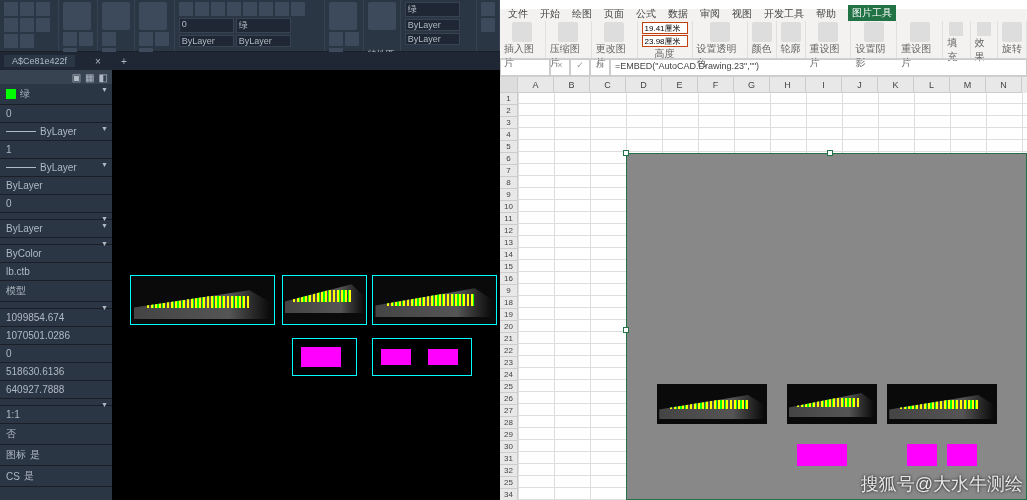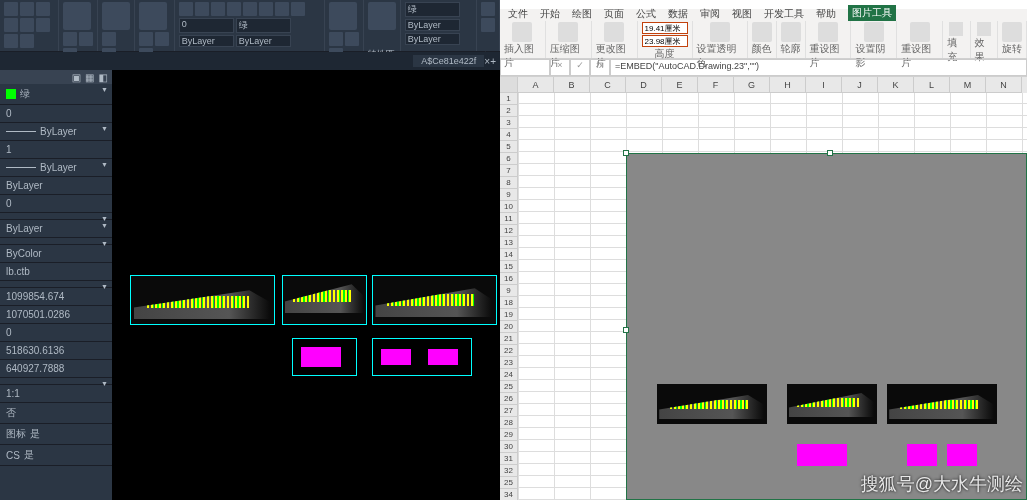--- a/index.html
+++ b/index.html
@@ -10,21 +10,21 @@
 
 .cad-ribbon{height:52px;background:#2b3644;display:flex;border-bottom:1px solid #1a1e27;}
 .rib-grp{display:flex;flex-direction:column;align-items:center;padding:2px 4px;border-right:1px solid #384352;}
 .rib-icons{display:flex;flex-wrap:wrap;gap:2px;}
 .rib-ic{width:14px;height:14px;background:#3d4a5c;border-radius:1px;}
 .rib-big{width:28px;height:28px;background:#3d4a5c;border-radius:2px;}
 .rib-lbl{color:#b0bac5;font-size:9px;margin-top:18px;}
 .rib-dd{color:#b0bac5;font-size:9px;background:#1e2733;border:1px solid #384352;padding:0 2px;width:55px;}
 
 
-.cad-tabs{height:18px;background:#1e2733;display:flex;align-items:center;padding:0 4px;gap:0;justify-content:flex-end;}
+.cad-tabs{height:18px;background:#1e2733;display:flex;align-items:center;padding:0 4px;gap:20px;}
 .cad-tab{background:#2b3644;color:#b0bac5;padding:1px 8px;font-size:9px;}
 .cad-tab-x{color:#b0bac5;}
 
 
 .cad-body{flex:1;display:flex;}
 .cad-side{width:112px;background:#2b3644;display:flex;flex-direction:column;font-size:9px;color:#b0bac5;}
 .cad-side-hdr{height:14px;background:#384352;display:flex;justify-content:flex-end;align-items:center;padding:0 4px;gap:4px;}
 .side-sec{border-bottom:1px solid #1a1e27;padding:2px 6px;position:relative;}
 .side-arr{position:absolute;right:4px;top:2px;font-size:7px;}
 .side-row{padding:1px 0;display:flex;align-items:center;gap:4px;}
@@ -236,20 +236,25 @@
             </div>
           </div>
           <div class="side-sec">
             <div class="side-row">
               <span>ByColor</span>
             </div>
           </div>
           <div class="side-sec">
             <div class="side-row">
               <span>lb.ctb</span>
+            </div>
+          </div>
+          <div class="side-sec">
+            <div class="side-row">
+              <span>模型</span>
             </div>
           </div>
           <div class="side-sec">
             <span class="side-arr">▼</span>
             <div class="side-row">
               <span></span>
             </div>
           </div>
           <div class="side-sec">
             <div class="side-row">

